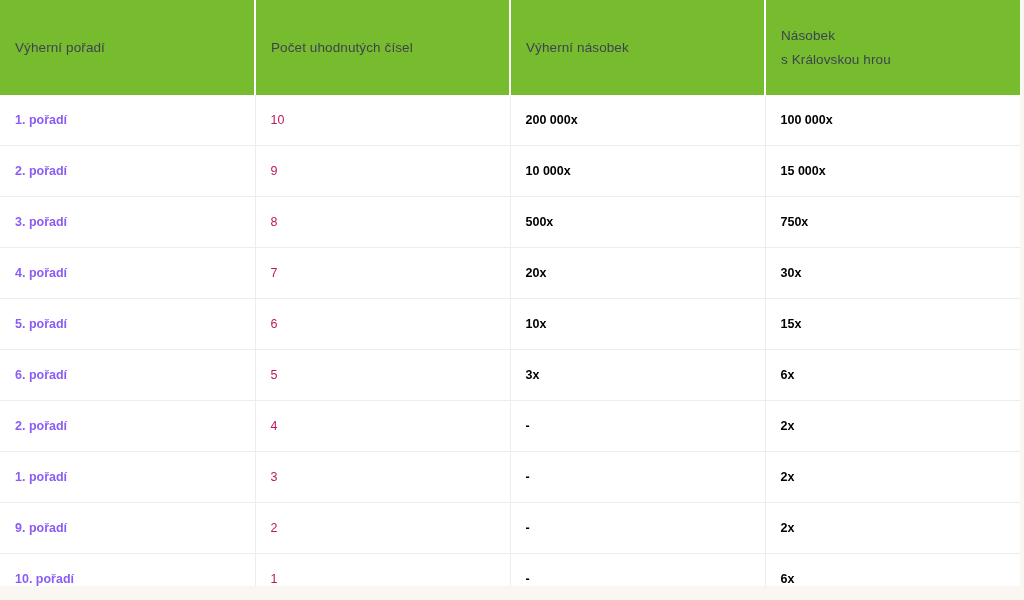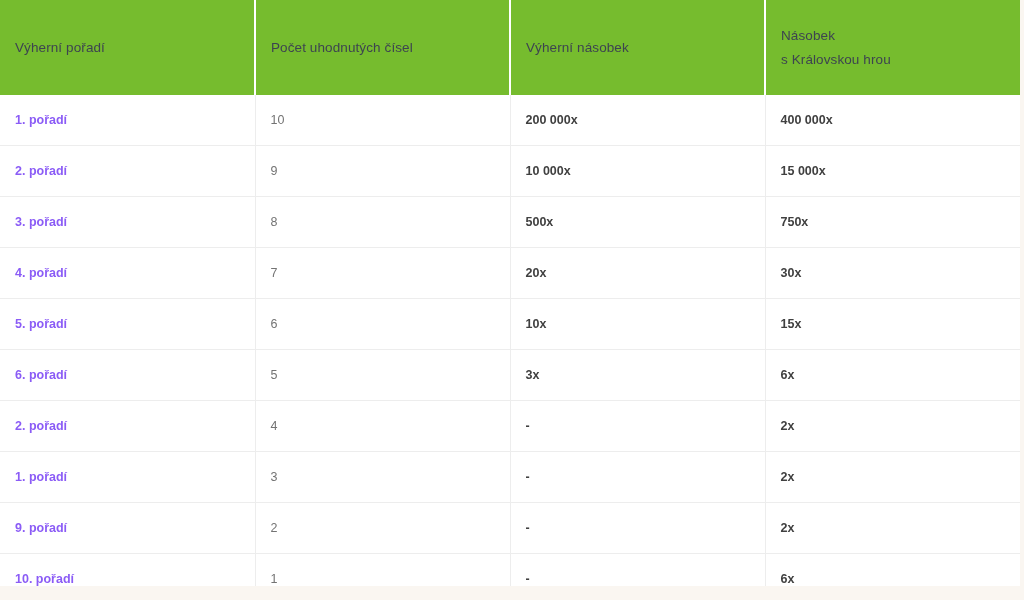--- a/index.html
+++ b/index.html
@@ -88,26 +88,26 @@
   }
   tbody tr:last-child td {
     border-bottom: none;
   }
 
   td.col-order {
     color: #8b5cf6;
     font-weight: bold;
   }
   td.col-count {
-    color: #737373;
+    color: #be185d;
     font-weight: 400;
   }
   td.col-mult,
   td.col-mult-king {
-    color: #404040;
+    color: #000000;
     font-weight: bold;
   }
 
   
   .right-gutter {
     position: absolute;
     top: 0;
     left: 1020px;
     width: 4px;
     height: 586px;
@@ -151,21 +151,21 @@
             <span class="hdr-line">Násobek</span>
             <span class="hdr-line">s Královskou hrou</span>
           </th>
         </tr>
       </thead>
       <tbody id="table-body">
           <tr>
             <td class="col-order">1. pořadí</td>
             <td class="col-count">10</td>
             <td class="col-mult">200 000x</td>
-            <td class="col-mult-king">400 000x</td>
+            <td class="col-mult-king">100 000x</td>
           </tr>
           <tr>
             <td class="col-order">2. pořadí</td>
             <td class="col-count">9</td>
             <td class="col-mult">10 000x</td>
             <td class="col-mult-king">15 000x</td>
           </tr>
           <tr>
             <td class="col-order">3. pořadí</td>
             <td class="col-count">8</td>

